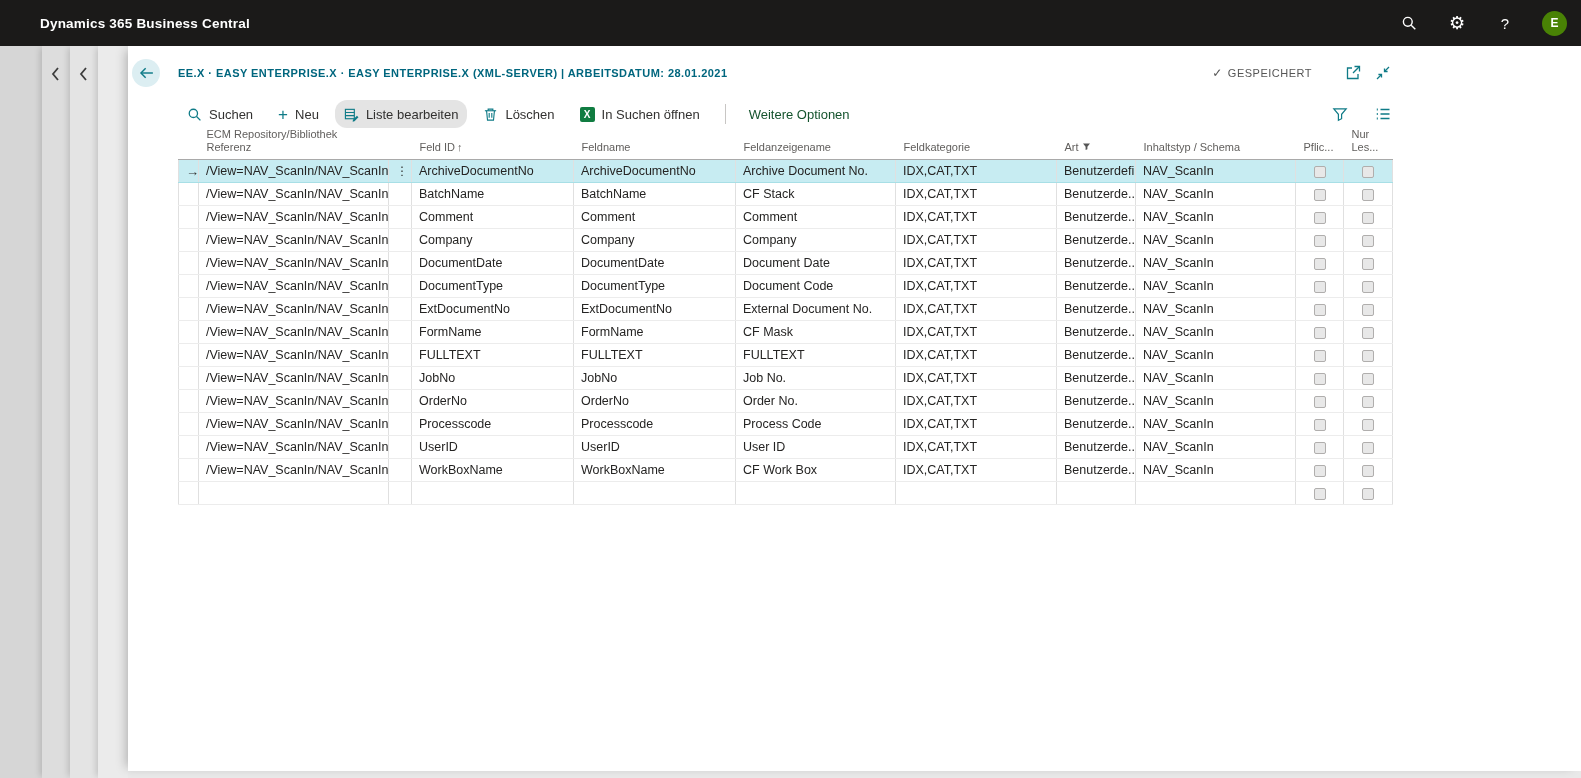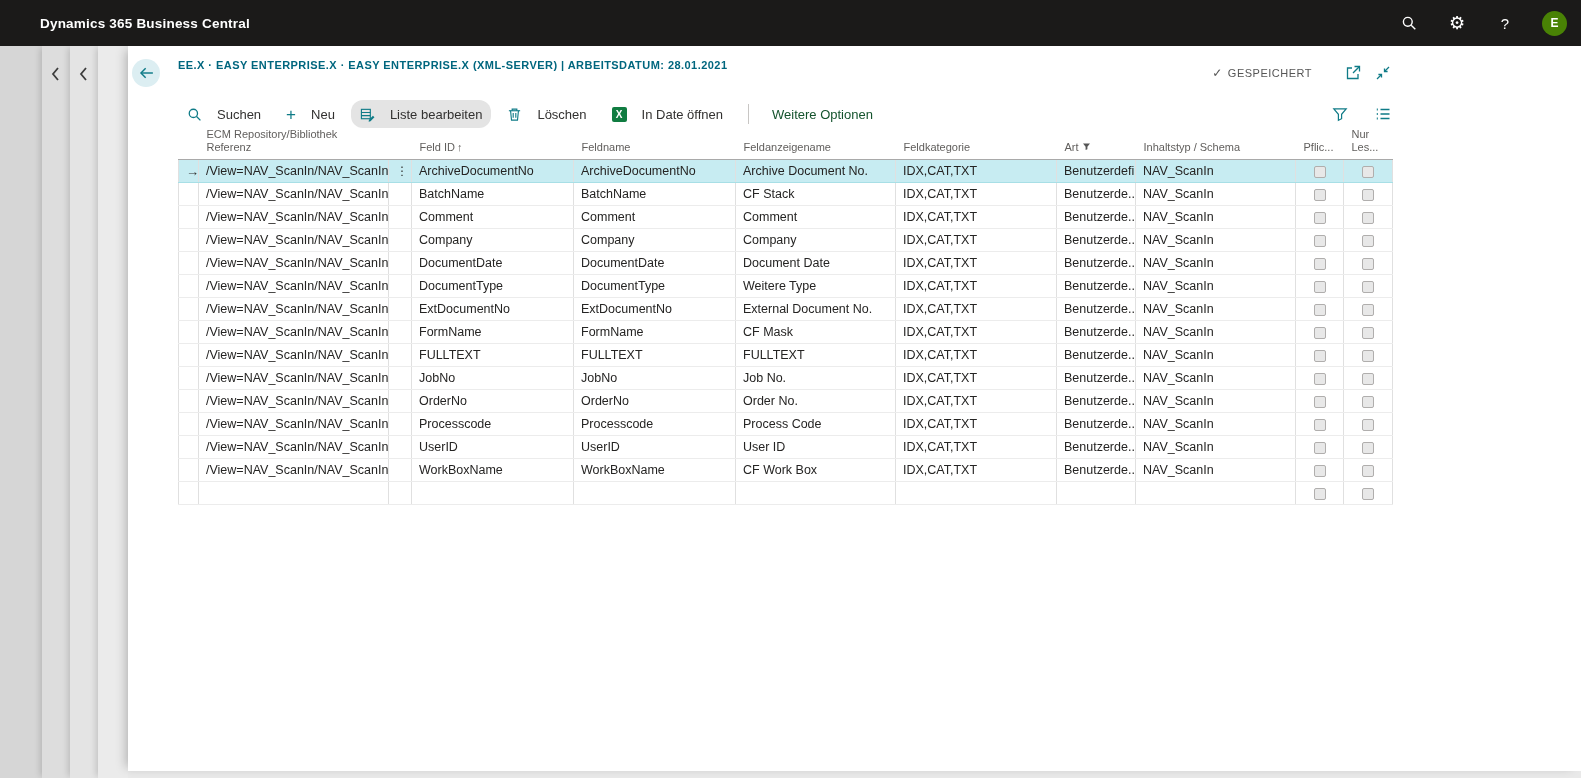--- a/index.html
+++ b/index.html
@@ -50,21 +50,21 @@
 
   
   .card {
     position: absolute; top: 46px; left: 128px; right: 0; bottom: 7px;
     background: #fff; box-shadow: -6px 0 10px -4px rgba(0,0,0,.25);
     z-index: 10;
   }
   .card-content { position: relative; width: 1214px; margin-left: 50px; }
 
   
-  .card-topline { position: relative; display: flex; align-items: flex-start; height: 28px; margin-top: 13px; }
+  .card-topline { position: relative; display: flex; align-items: center; height: 28px; margin-top: 13px; }
   .back-btn {
     position: absolute; left: -46px; top: 0; width: 28px; height: 28px;
     border-radius: 50%; border: none; background: #dceef2;
     color: var(--accent-teal, #0f7b87);
     display: flex; align-items: center; justify-content: center; cursor: pointer;
   }
   .breadcrumb {
     font-size: 11px; font-weight: 700; letter-spacing: .45px;
     color: #00667e; cursor: pointer; white-space: nowrap;
   }
@@ -76,21 +76,21 @@
     width: 18px; height: 18px; padding: 0; cursor: pointer;
     display: flex; align-items: center; justify-content: center;
   }
   .iconbtn-teal + .iconbtn-teal { margin-left: 12px; }
 
   .page-title { margin-top: 11px; font-size: 31px; font-weight: 300; color: #333; line-height: 42px; }
 
   
   .toolbar { display: flex; align-items: center; margin-top: 13px; height: 28px; font-size: 13px; }
   .tb-item {
-    display: flex; align-items: center; gap: 15px; height: 28px;
+    display: flex; align-items: center; gap: 7px; height: 28px;
     padding: 0 9px; border: none; background: none; cursor: pointer;
     font-size: 13px; color: #323130; white-space: nowrap;
   }
   .tb-item + .tb-item { margin-left: 7px; }
   .tb-item.active { background: #e4e4e4; border-radius: 12px; }
   .tb-item .ticon { color: var(--accent-teal, #0f7b87); display: inline-flex; width: 15px; height: 15px; }
   .tb-item .plus-glyph { color: var(--accent-teal, #0f7b87); font-size: 17px; font-weight: 400; line-height: 1; }
   .excel-chip {
     width: 15px; height: 15px; background: var(--excel-green, #107c41);
     border-radius: 2px; color: #fff; font-size: 10px; font-weight: 700;
@@ -234,21 +234,21 @@
             <path d="M2 4h12"></path>
               <path d="M5.5 4V2.3h5V4"></path>
               <path d="M3.8 4l1 10h6.4l1-10"></path>
               <path d="M6.6 6.5v5M9.4 6.5v5"></path>
           </svg>
         </span>
         <span>Löschen</span>
       </button>
       <button class="tb-item">
         <span class="excel-chip">X</span>
-        <span>In Date öffnen</span>
+        <span>In Suchen öffnen</span>
       </button>
       <div class="tb-sep"></div>
       <button class="tb-item tb-more">
         <span>Weitere Optionen</span>
       </button>
       <div class="toolbar-right">
         <button class="iconbtn-teal">
           <svg width="16" height="16" viewBox="0 0 16 16" fill="none" stroke="currentColor" stroke-width="1.2">
             <path d="M1.8 2.8h12.4L9.6 8.3v4.4l-3.2 1.6V8.3z"></path>
           </svg>
@@ -375,21 +375,21 @@
     <td class="cb-cell"><span class="checkbox"></span></td>
     <td class="cb-cell"><span class="checkbox"></span></td>
   </tr>
 
   <tr>
     <td class="gutter-cell"><span class="row-arrow"></span></td>
     <td>/View=NAV_ScanIn/NAV_ScanIn</td>
     <td class="menu-cell"><span class="row-menu-dots"></span></td>
     <td>DocumentType</td>
     <td>DocumentType</td>
-    <td>Weitere Type</td>
+    <td>Document Code</td>
     <td>IDX,CAT,TXT</td>
     <td>Benutzerde...</td>
     <td>NAV_ScanIn</td>
     <td class="cb-cell"><span class="checkbox"></span></td>
     <td class="cb-cell"><span class="checkbox"></span></td>
   </tr>
 
   <tr>
     <td class="gutter-cell"><span class="row-arrow"></span></td>
     <td>/View=NAV_ScanIn/NAV_ScanIn</td>

